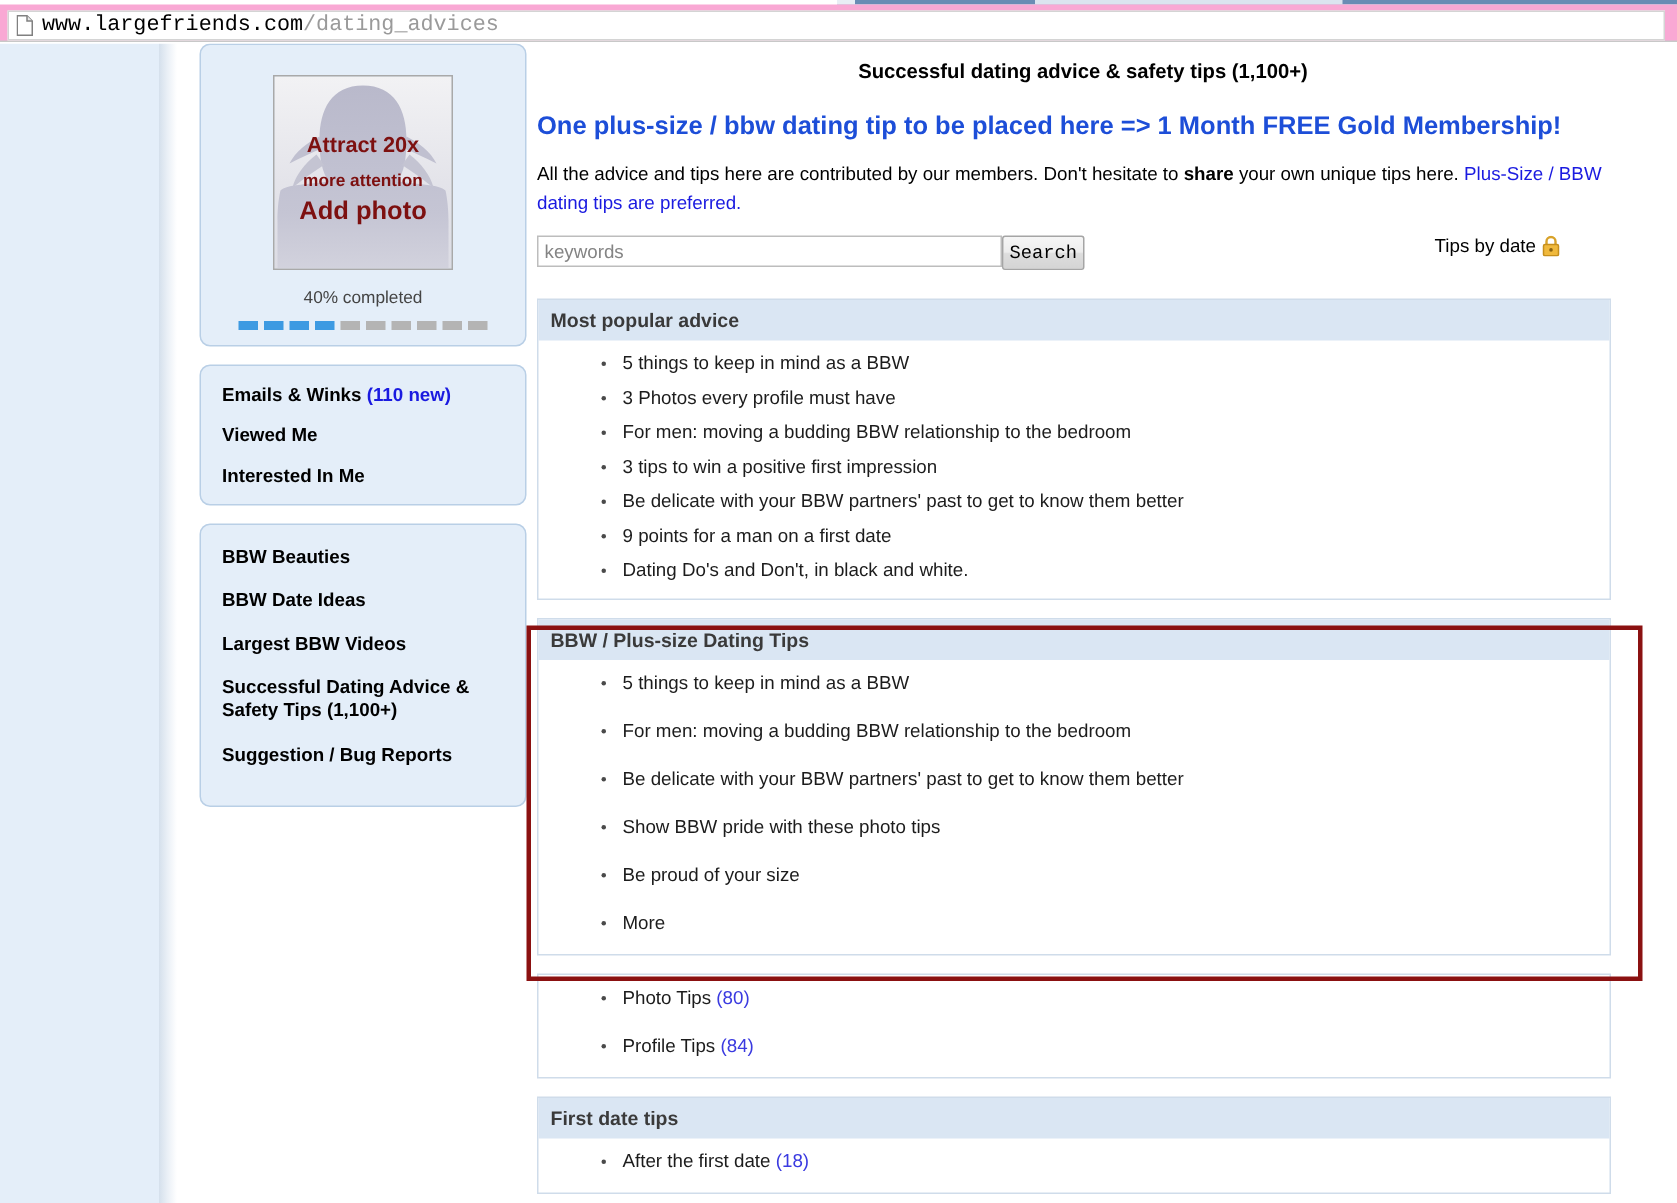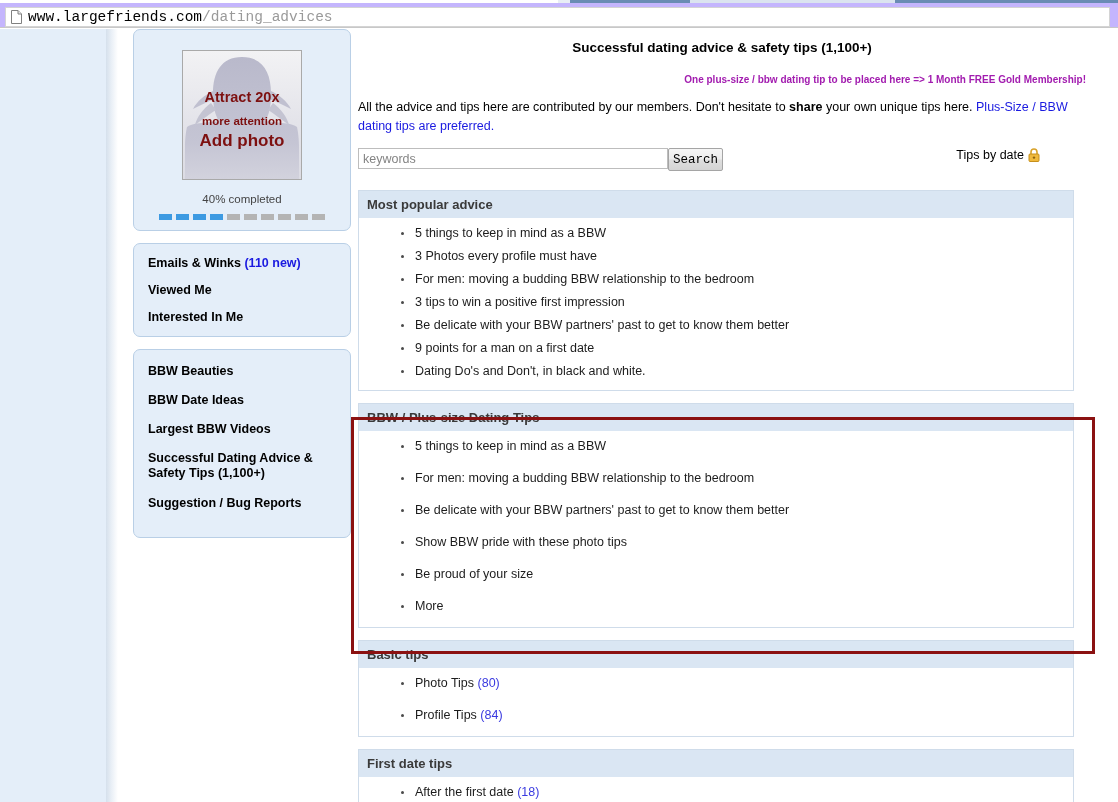--- a/index.html
+++ b/index.html
@@ -38,21 +38,21 @@
   .chrome-tab-b {
     position: absolute;
     left: 690px; top: 0;
     width: 205px; height: 3px;
     background: #dbe4ef;
   }
   .urlbar {
     position: absolute;
     left: 0; top: 3px;
     width: 1118px; height: 25px;
-    background: #c4b5fd;
+    background: #f9a8d4;
     border-bottom: 1px solid #c8c8c8;
     box-sizing: border-box;
   }
   .urlbar-inner {
     position: absolute;
     left: 5px; top: 4px;
     width: 1105px; height: 20px;
     border: 1px solid #d4d4d4;
     background: #ffffff;
     box-sizing: border-box;
@@ -172,24 +172,24 @@
     width: 728px;
   }
   .main-title {
     text-align: center;
     font-size: 13.5px;
     font-weight: bold;
     color: #000000;
     padding-top: 11px;
   }
   .promo-line {
-    text-align: right;
-    font-size: 10px;
+    text-align: left;
+    font-size: 17px;
     font-weight: bold;
-    color: #a21caf;
+    color: #1d4ed8;
     padding-top: 19px;
     cursor: pointer;
   }
   .intro {
     font-size: 12.5px;
     color: #000000;
     line-height: 19px;
     padding-top: 13px;
     width: 726px;
   }
@@ -419,21 +419,20 @@
                 <li><span>5 things to keep in mind as a BBW</span></li>
                 <li><span>For men: moving a budding BBW relationship to the bedroom</span></li>
                 <li><span>Be delicate with your BBW partners' past to get to know them better</span></li>
                 <li><span>Show BBW pride with these photo tips</span></li>
                 <li><span>Be proud of your size</span></li>
                 <li><span>More</span></li>
               </ul>
             </div>
           </div>
           <div class="section">
-            <div class="section-head">Basic tips</div>
             <div class="section-body">
               <ul class="tip-list wide">
                 <li><span>Photo Tips </span><span class="count">(80)</span></li>
                 <li><span>Profile Tips </span><span class="count">(84)</span></li>
               </ul>
             </div>
           </div>
           <div class="section">
             <div class="section-head">First date tips</div>
             <div class="section-body">

